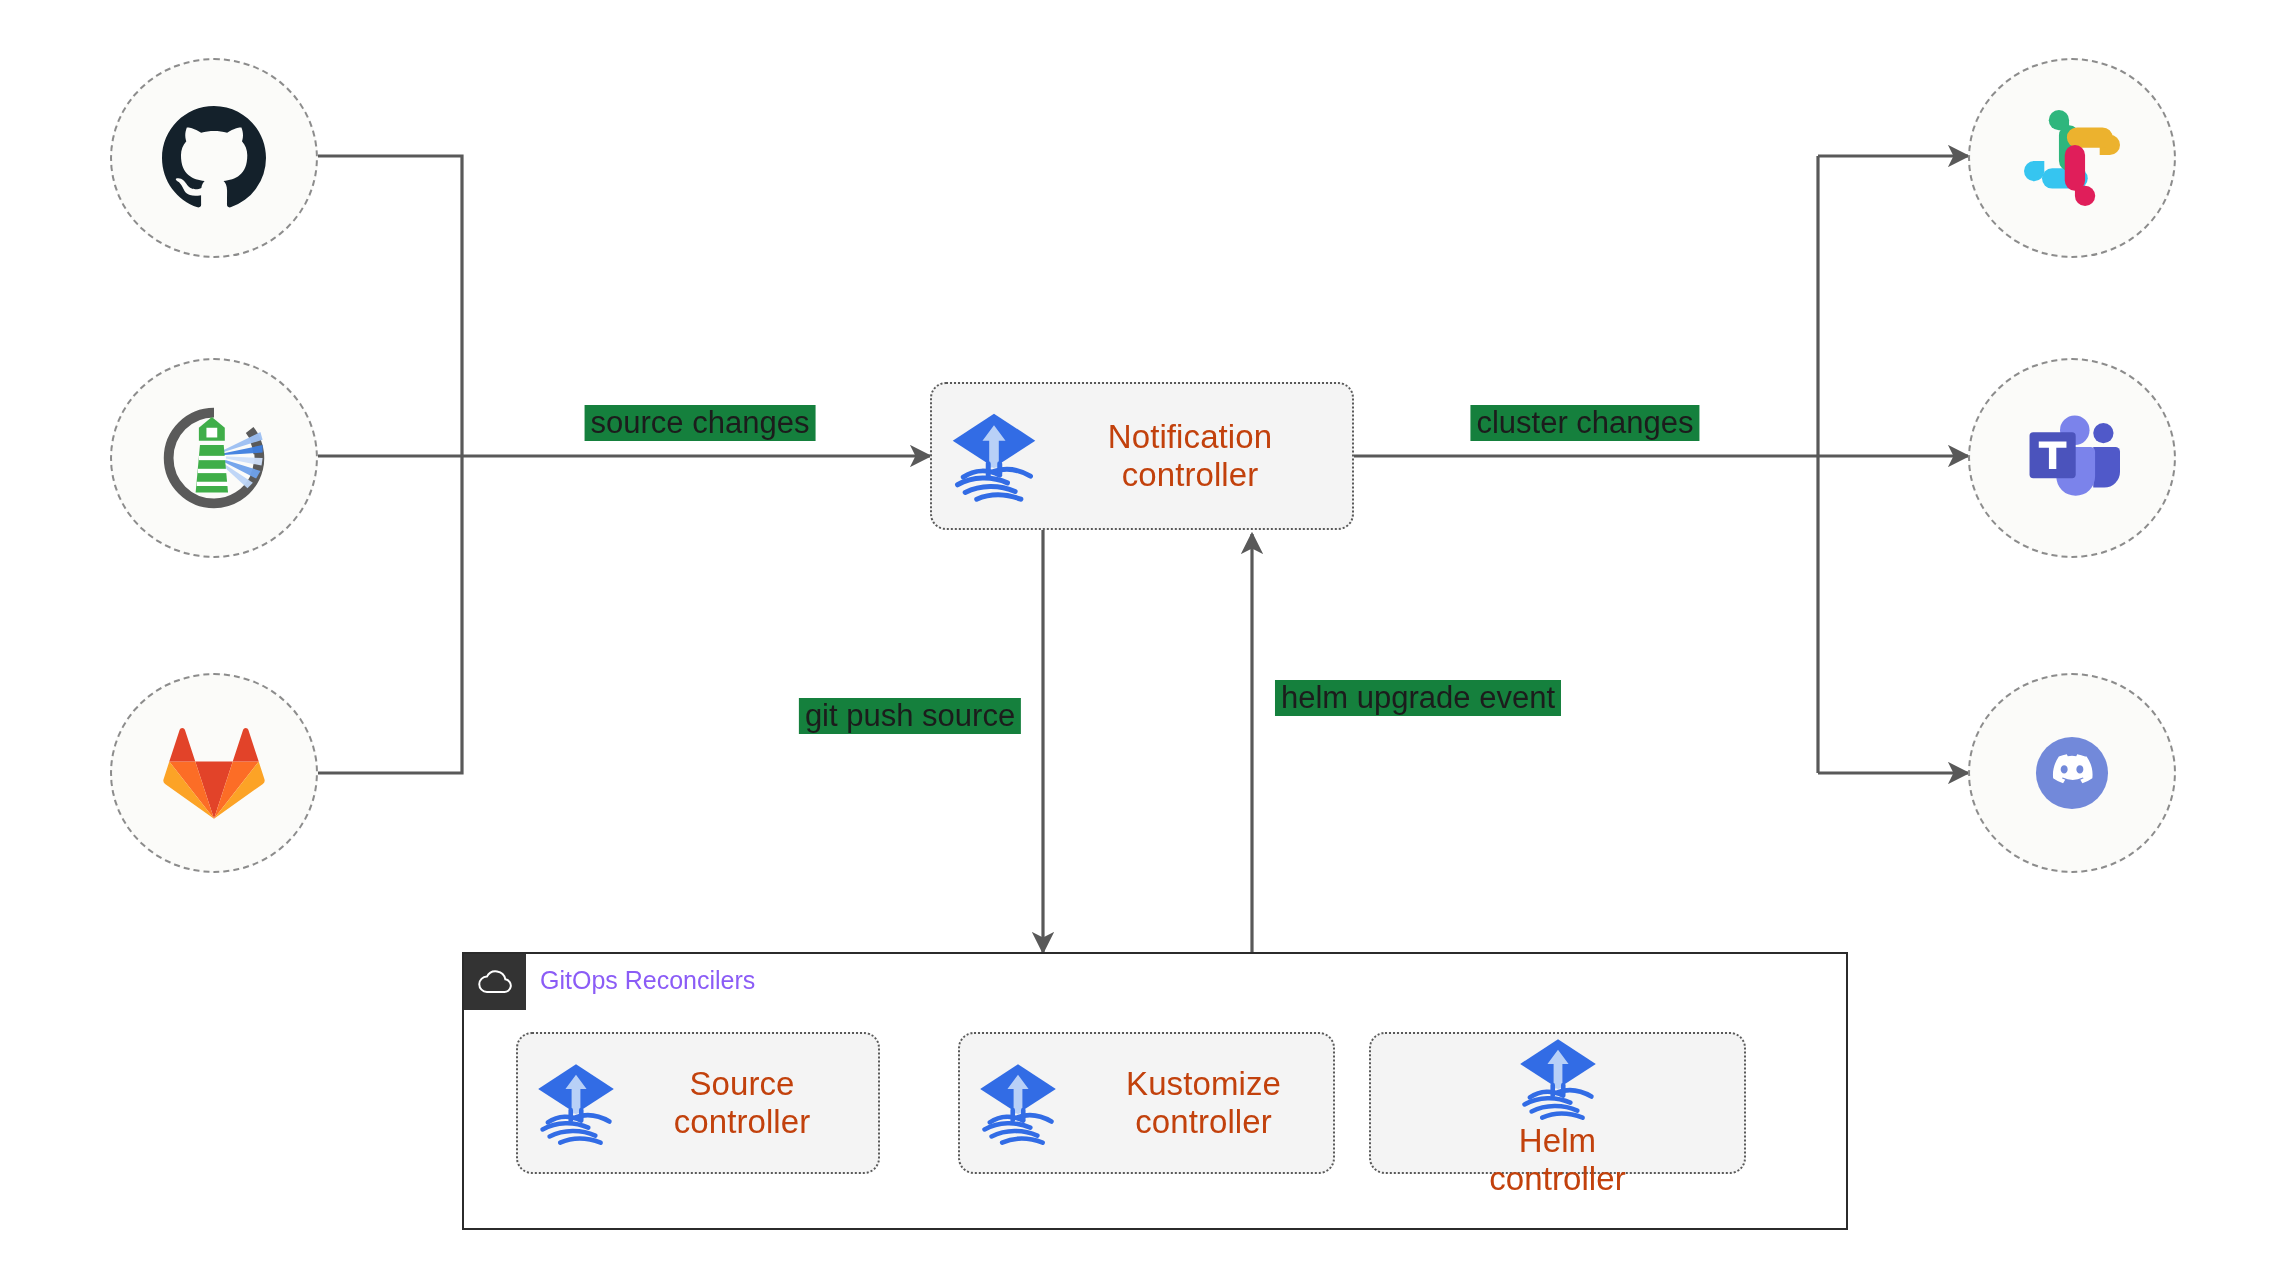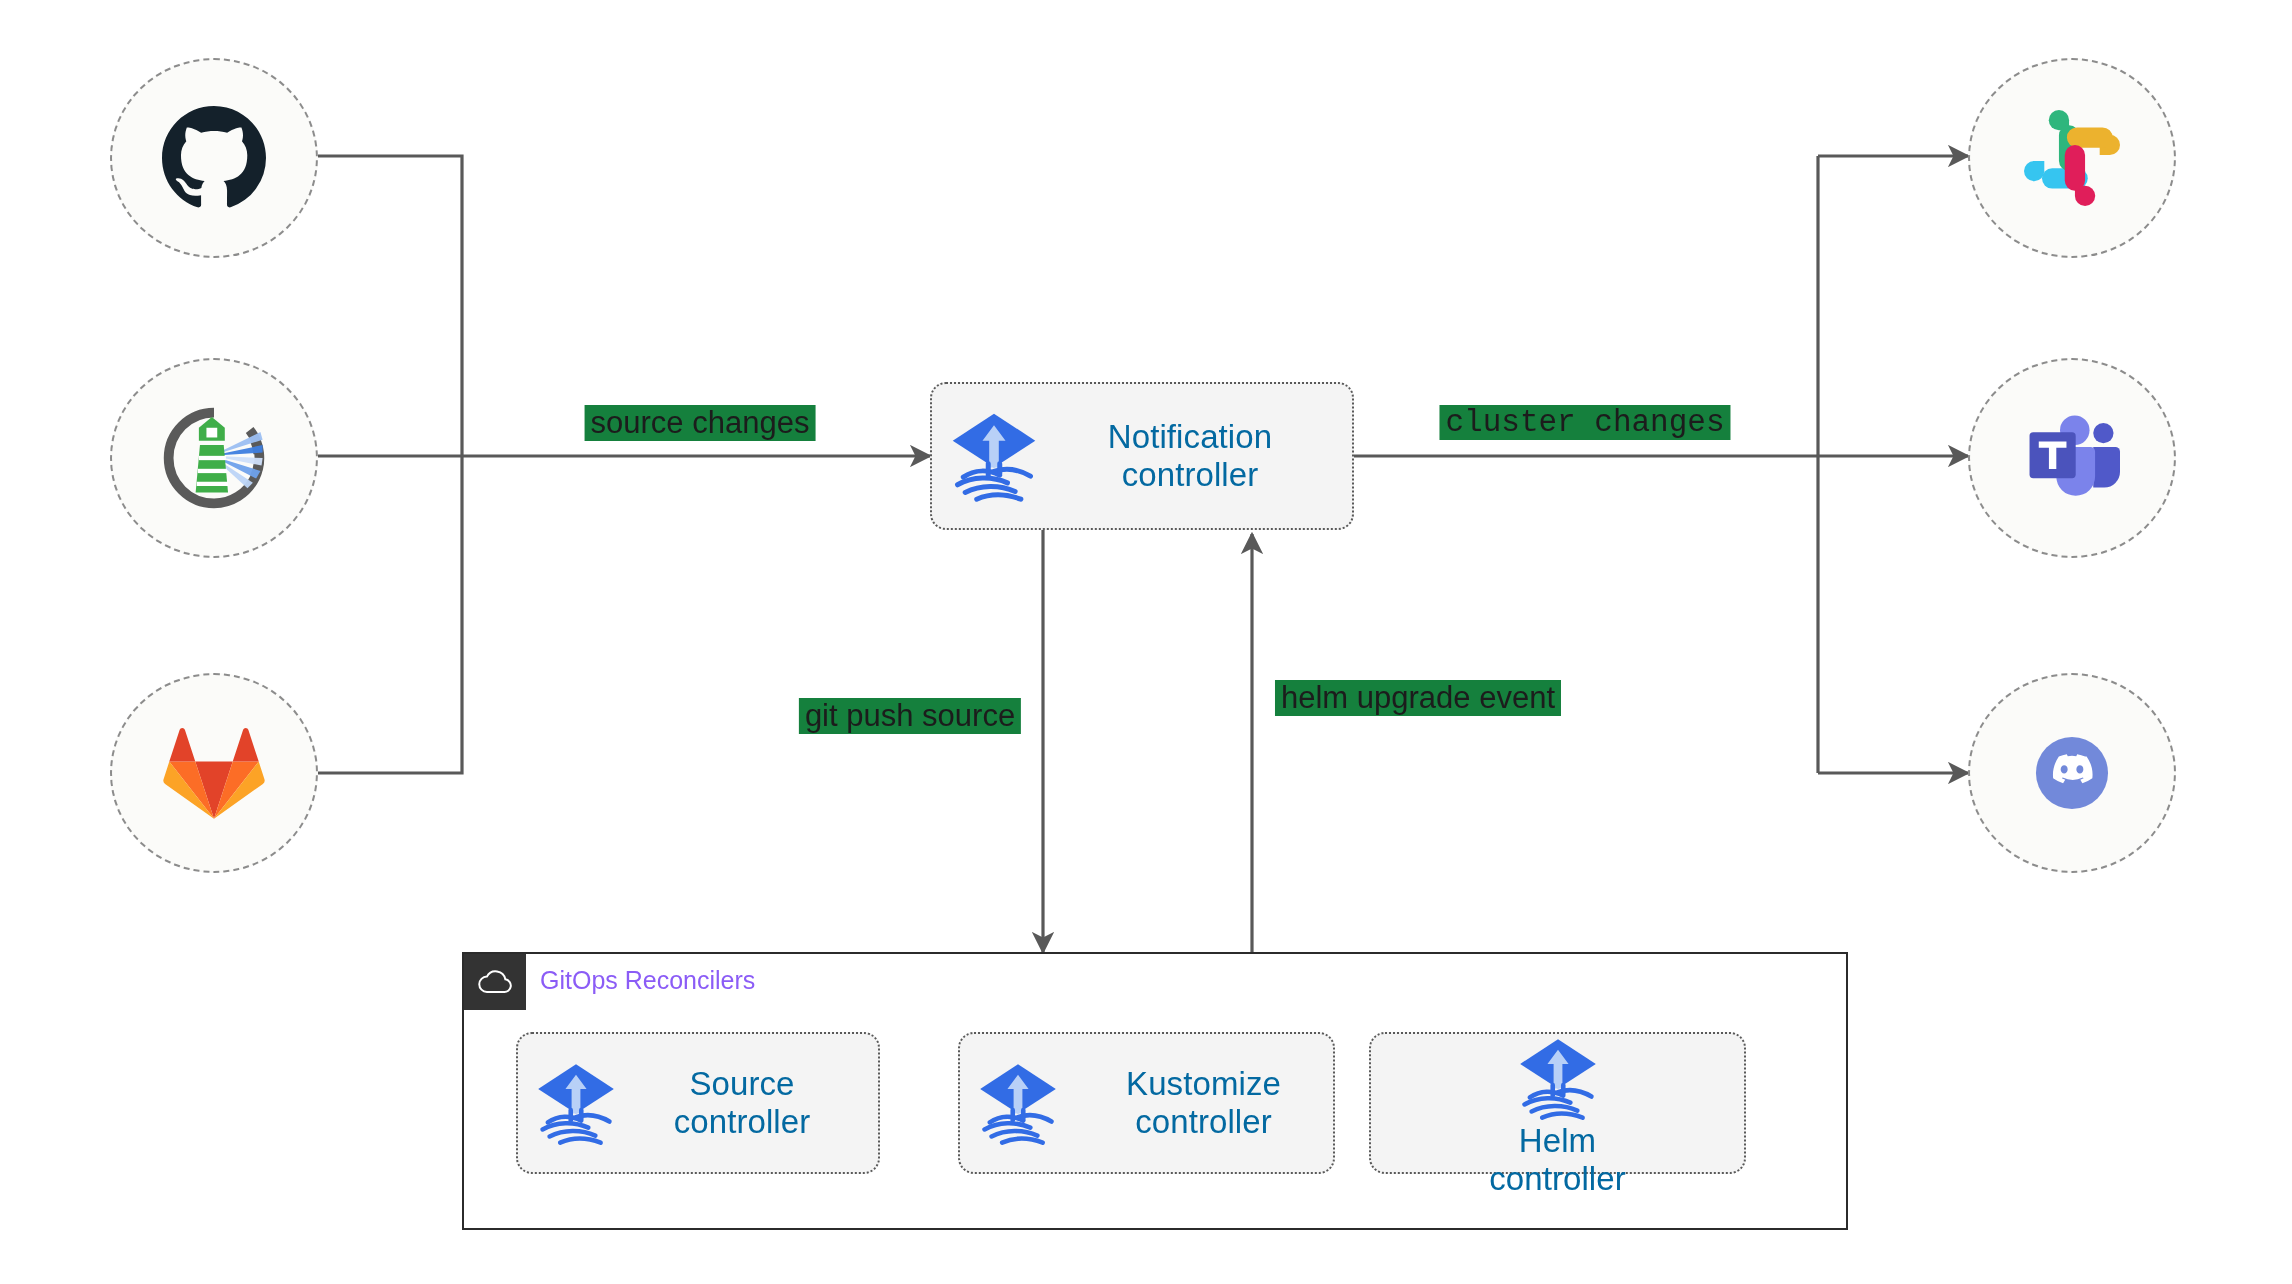--- a/index.html
+++ b/index.html
@@ -50,21 +50,21 @@
     align-items: center;
     padding: 0 14px;
   }
   .ctrl-box .flux-mark {
     flex: 0 0 auto;
     line-height: 0;
   }
   .ctrl-box .ctrl-label {
     flex: 1 1 auto;
     text-align: center;
-    color: #0369a1;
+    color: #c2410c;
     font-size: 33px;
     line-height: 1.16;
     letter-spacing: 0.1px;
     white-space: pre-line;
   }
 
   
   #gitops-container {
     position: absolute;
     box-sizing: border-box;
@@ -323,19 +323,19 @@
           <path d="M56 58 L56 68"></path>
         </g>
       </svg>
     </span>
     <span class="ctrl-label">Helm
 controller</span>
   </div>
 
   <div class="edge-label center" style="left:700px; top:405px;">source changes</div>
 
-  <div class="edge-label center" style="left:1585px; top:405px;font-family:Liberation Mono, monospace;">cluster changes</div>
+  <div class="edge-label center" style="left:1585px; top:405px;">cluster changes</div>
 
   <div class="edge-label center" style="left:910px; top:698px;">git push source</div>
 
   <div class="edge-label center" style="left:1418px; top:680px;">helm upgrade event</div>
 
 </div>
 
 </body></html>

